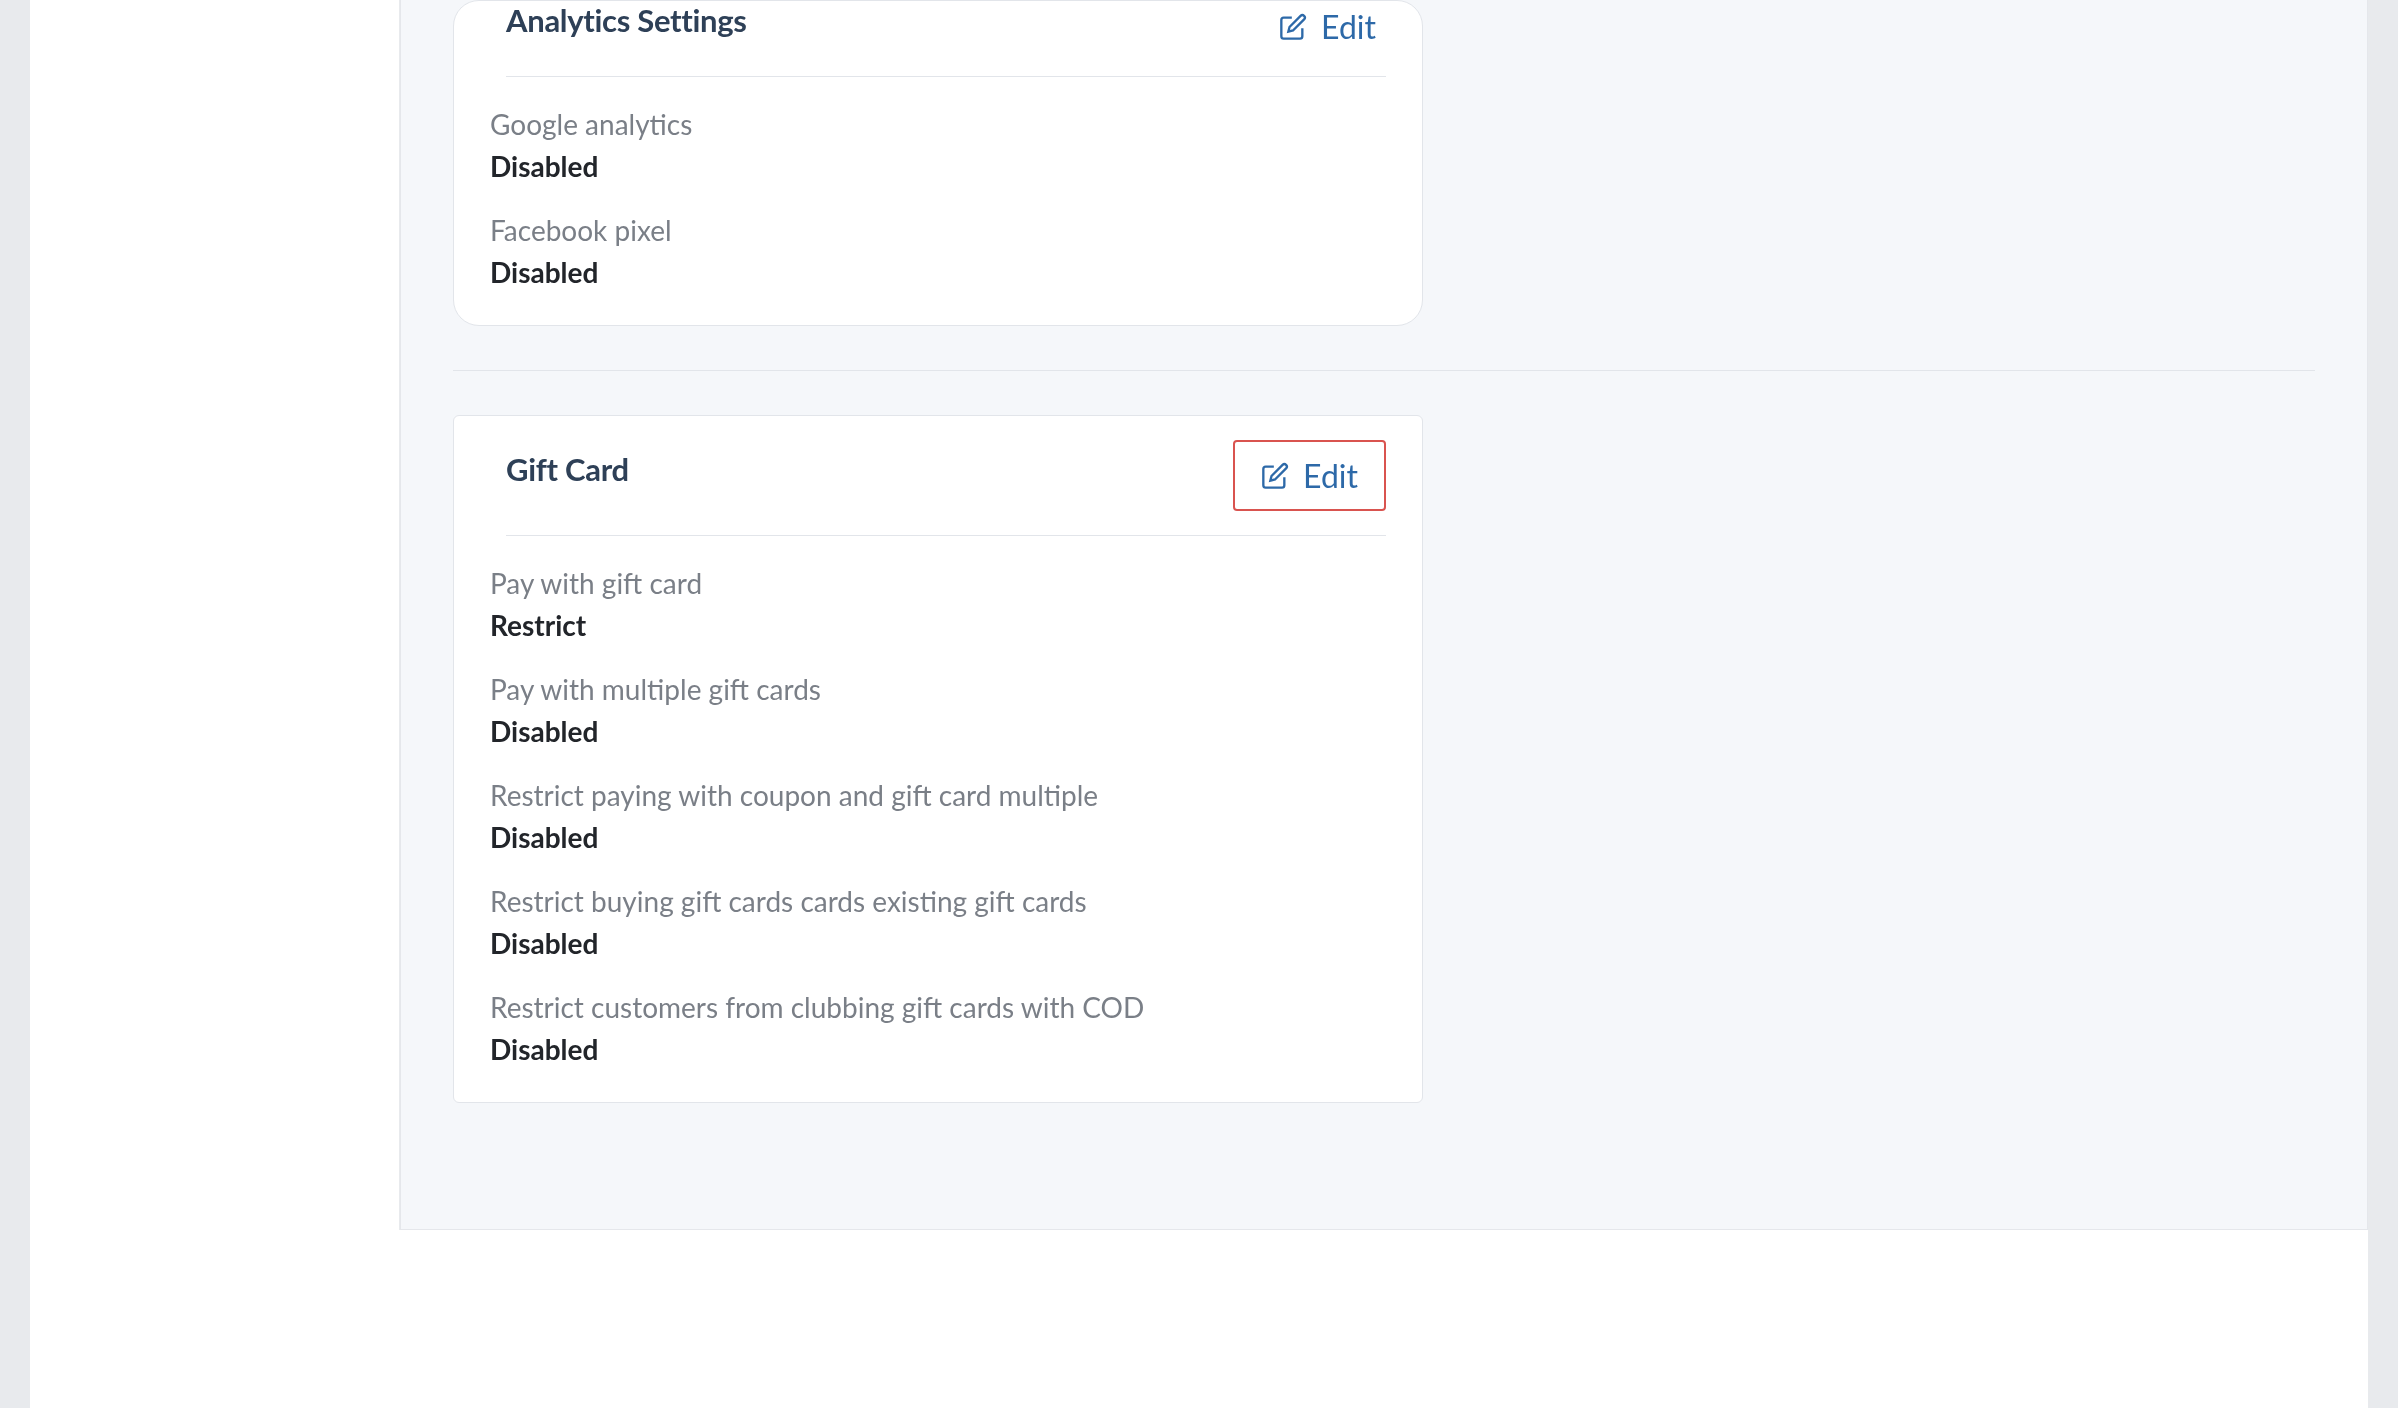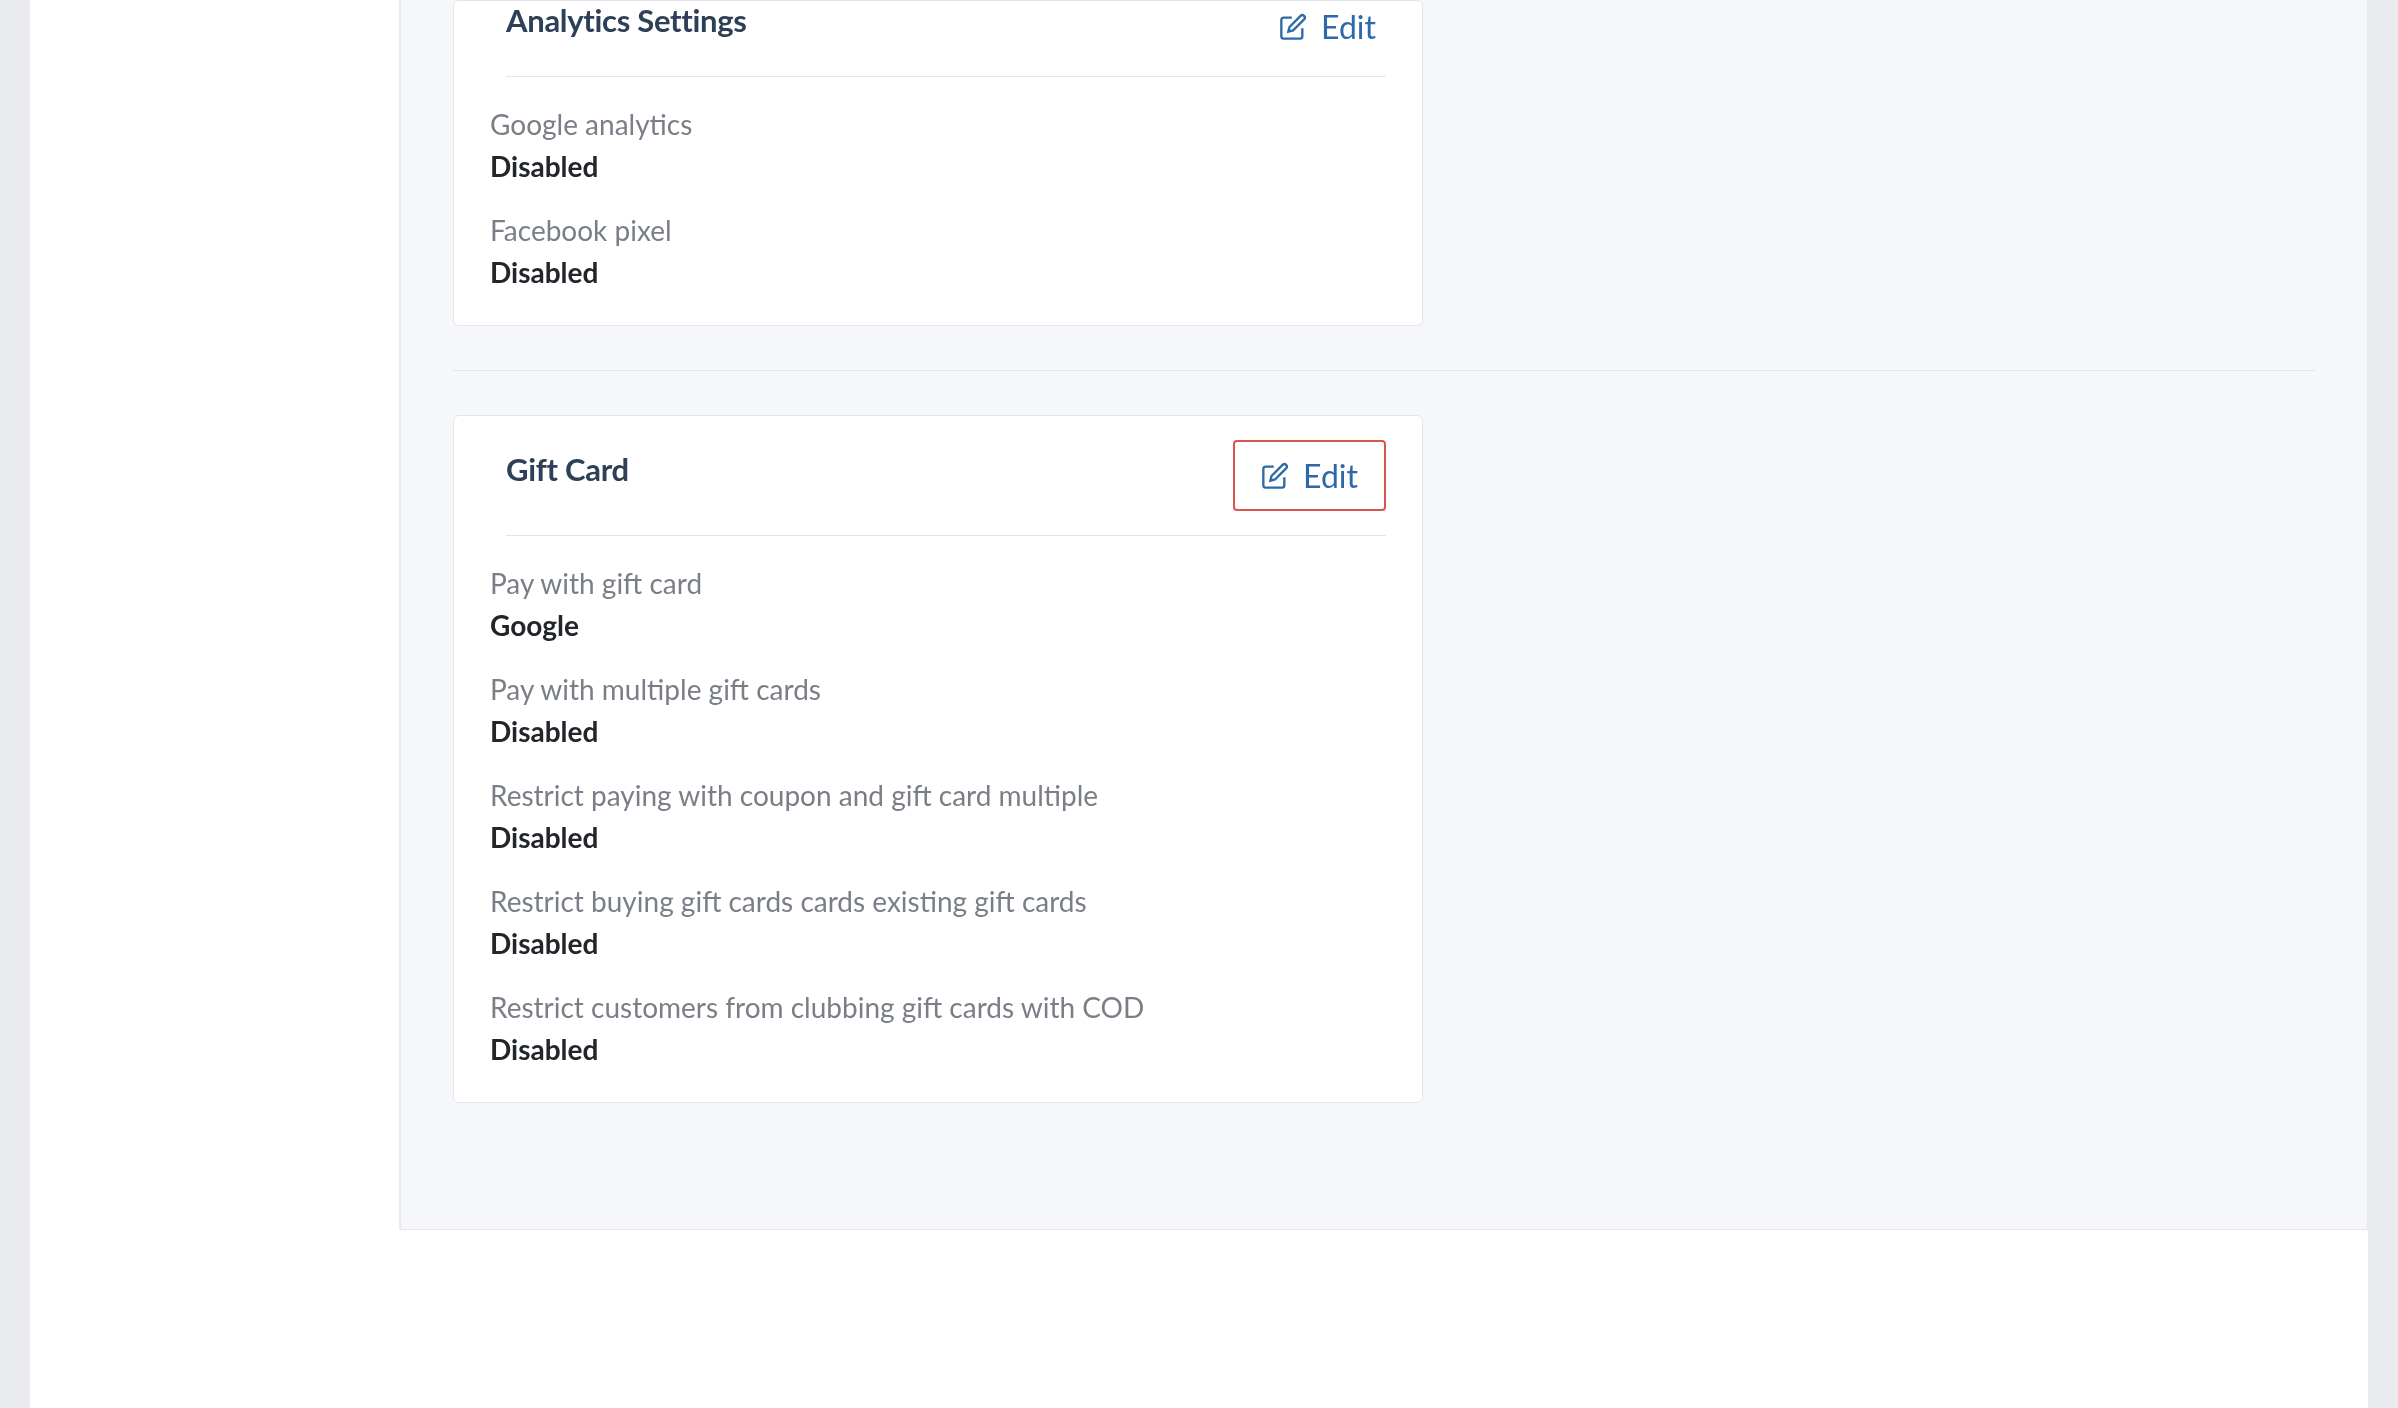--- a/index.html
+++ b/index.html
@@ -111,20 +111,21 @@
       border-top: 1px solid #e2e5ea;
       margin: 0 0 44px 0;
     }
     .footer-area {
       height: 180px;
       background: #fff;
     }
     .first-card {
       margin-top: 0;
       padding-top: 0;
+      border-radius: 26px;
     }
     .first-card .card-header {
       padding-top: 0;
     }
   </style>
 </head>
 <body>
 
 <div class="outer-frame">
   <div class="page-row">
@@ -164,21 +165,21 @@
               <svg class="edit-icon" viewBox="0 0 24 24">
                 <path d="M11 4H4a2 2 0 0 0-2 2v14a2 2 0 0 0 2 2h14a2 2 0 0 0 2-2v-7"></path>
                 <path d="M18.5 2.5a2.121 2.121 0 0 1 3 3L12 15l-4 1 1-4 9.5-9.5z"></path>
               </svg>
               <span>Edit</span>
             </a>
           </div>
 
           <div class="setting-row">
             <div class="setting-label">Pay with gift card</div>
-            <div class="setting-value">Google</div>
+            <div class="setting-value">Restrict</div>
           </div>
           <div class="setting-row">
             <div class="setting-label">Pay with multiple gift cards</div>
             <div class="setting-value">Disabled</div>
           </div>
           <div class="setting-row">
             <div class="setting-label">Restrict paying with coupon and gift card multiple</div>
             <div class="setting-value">Disabled</div>
           </div>
           <div class="setting-row">

